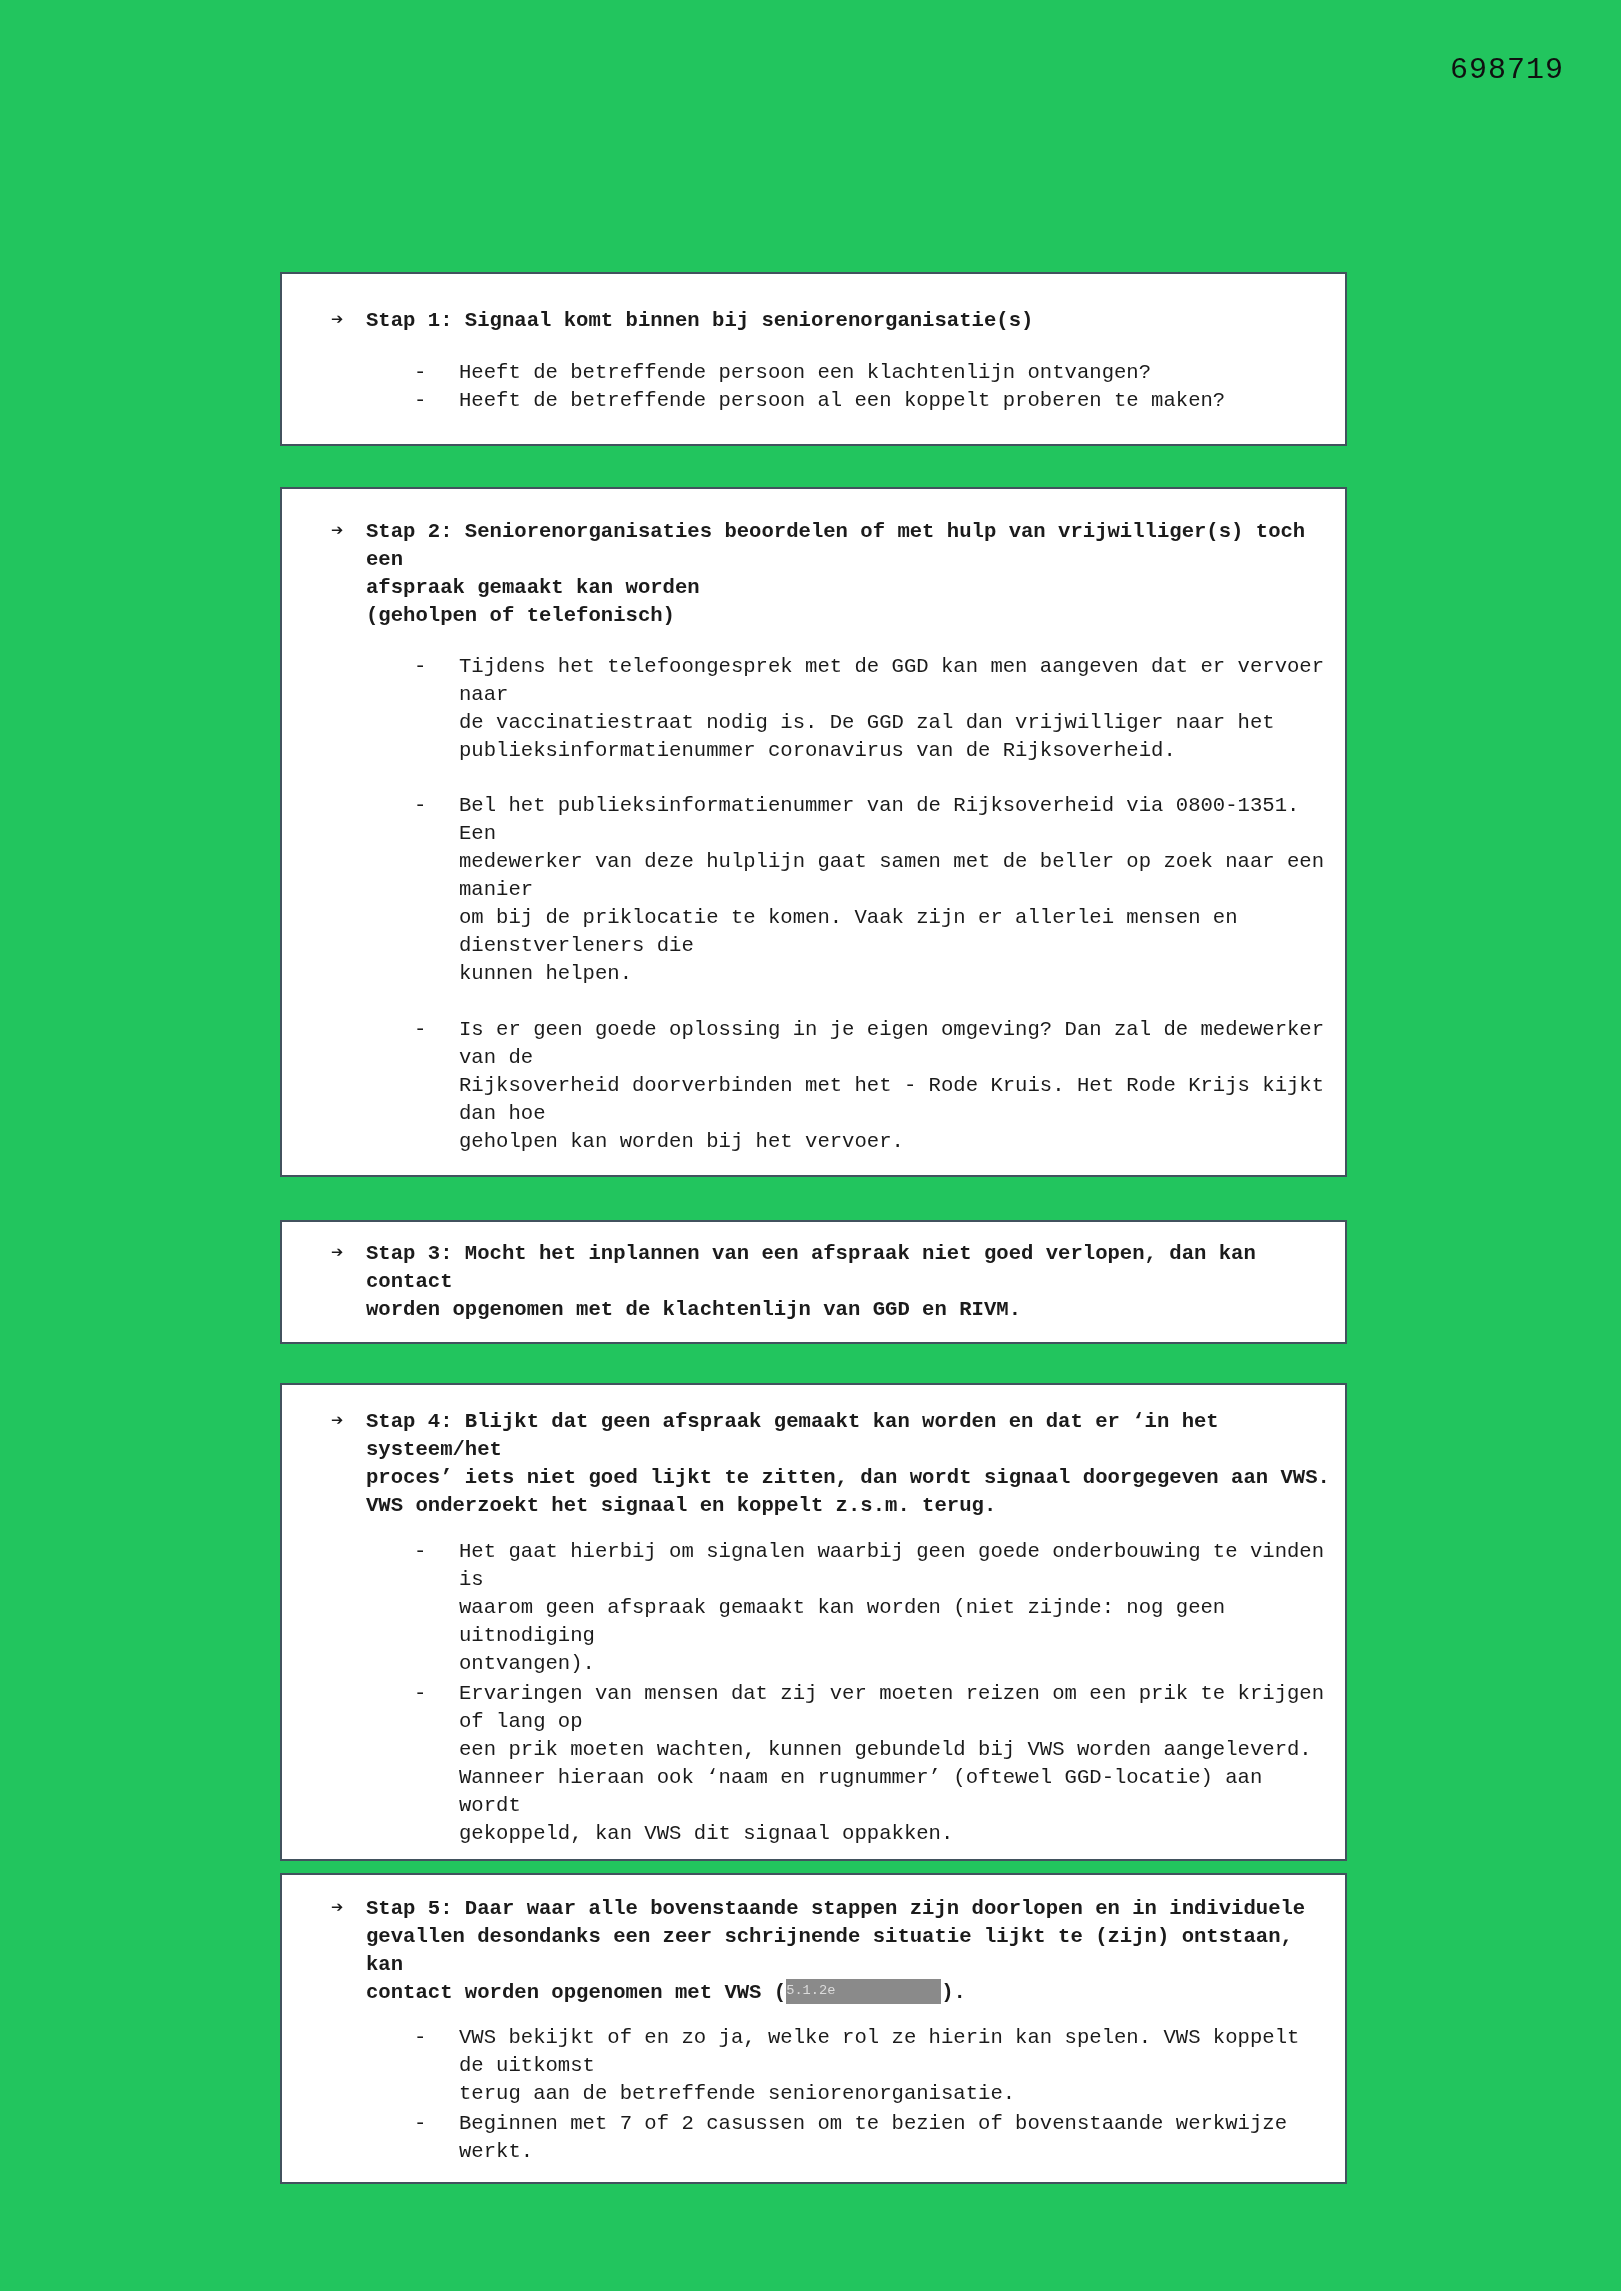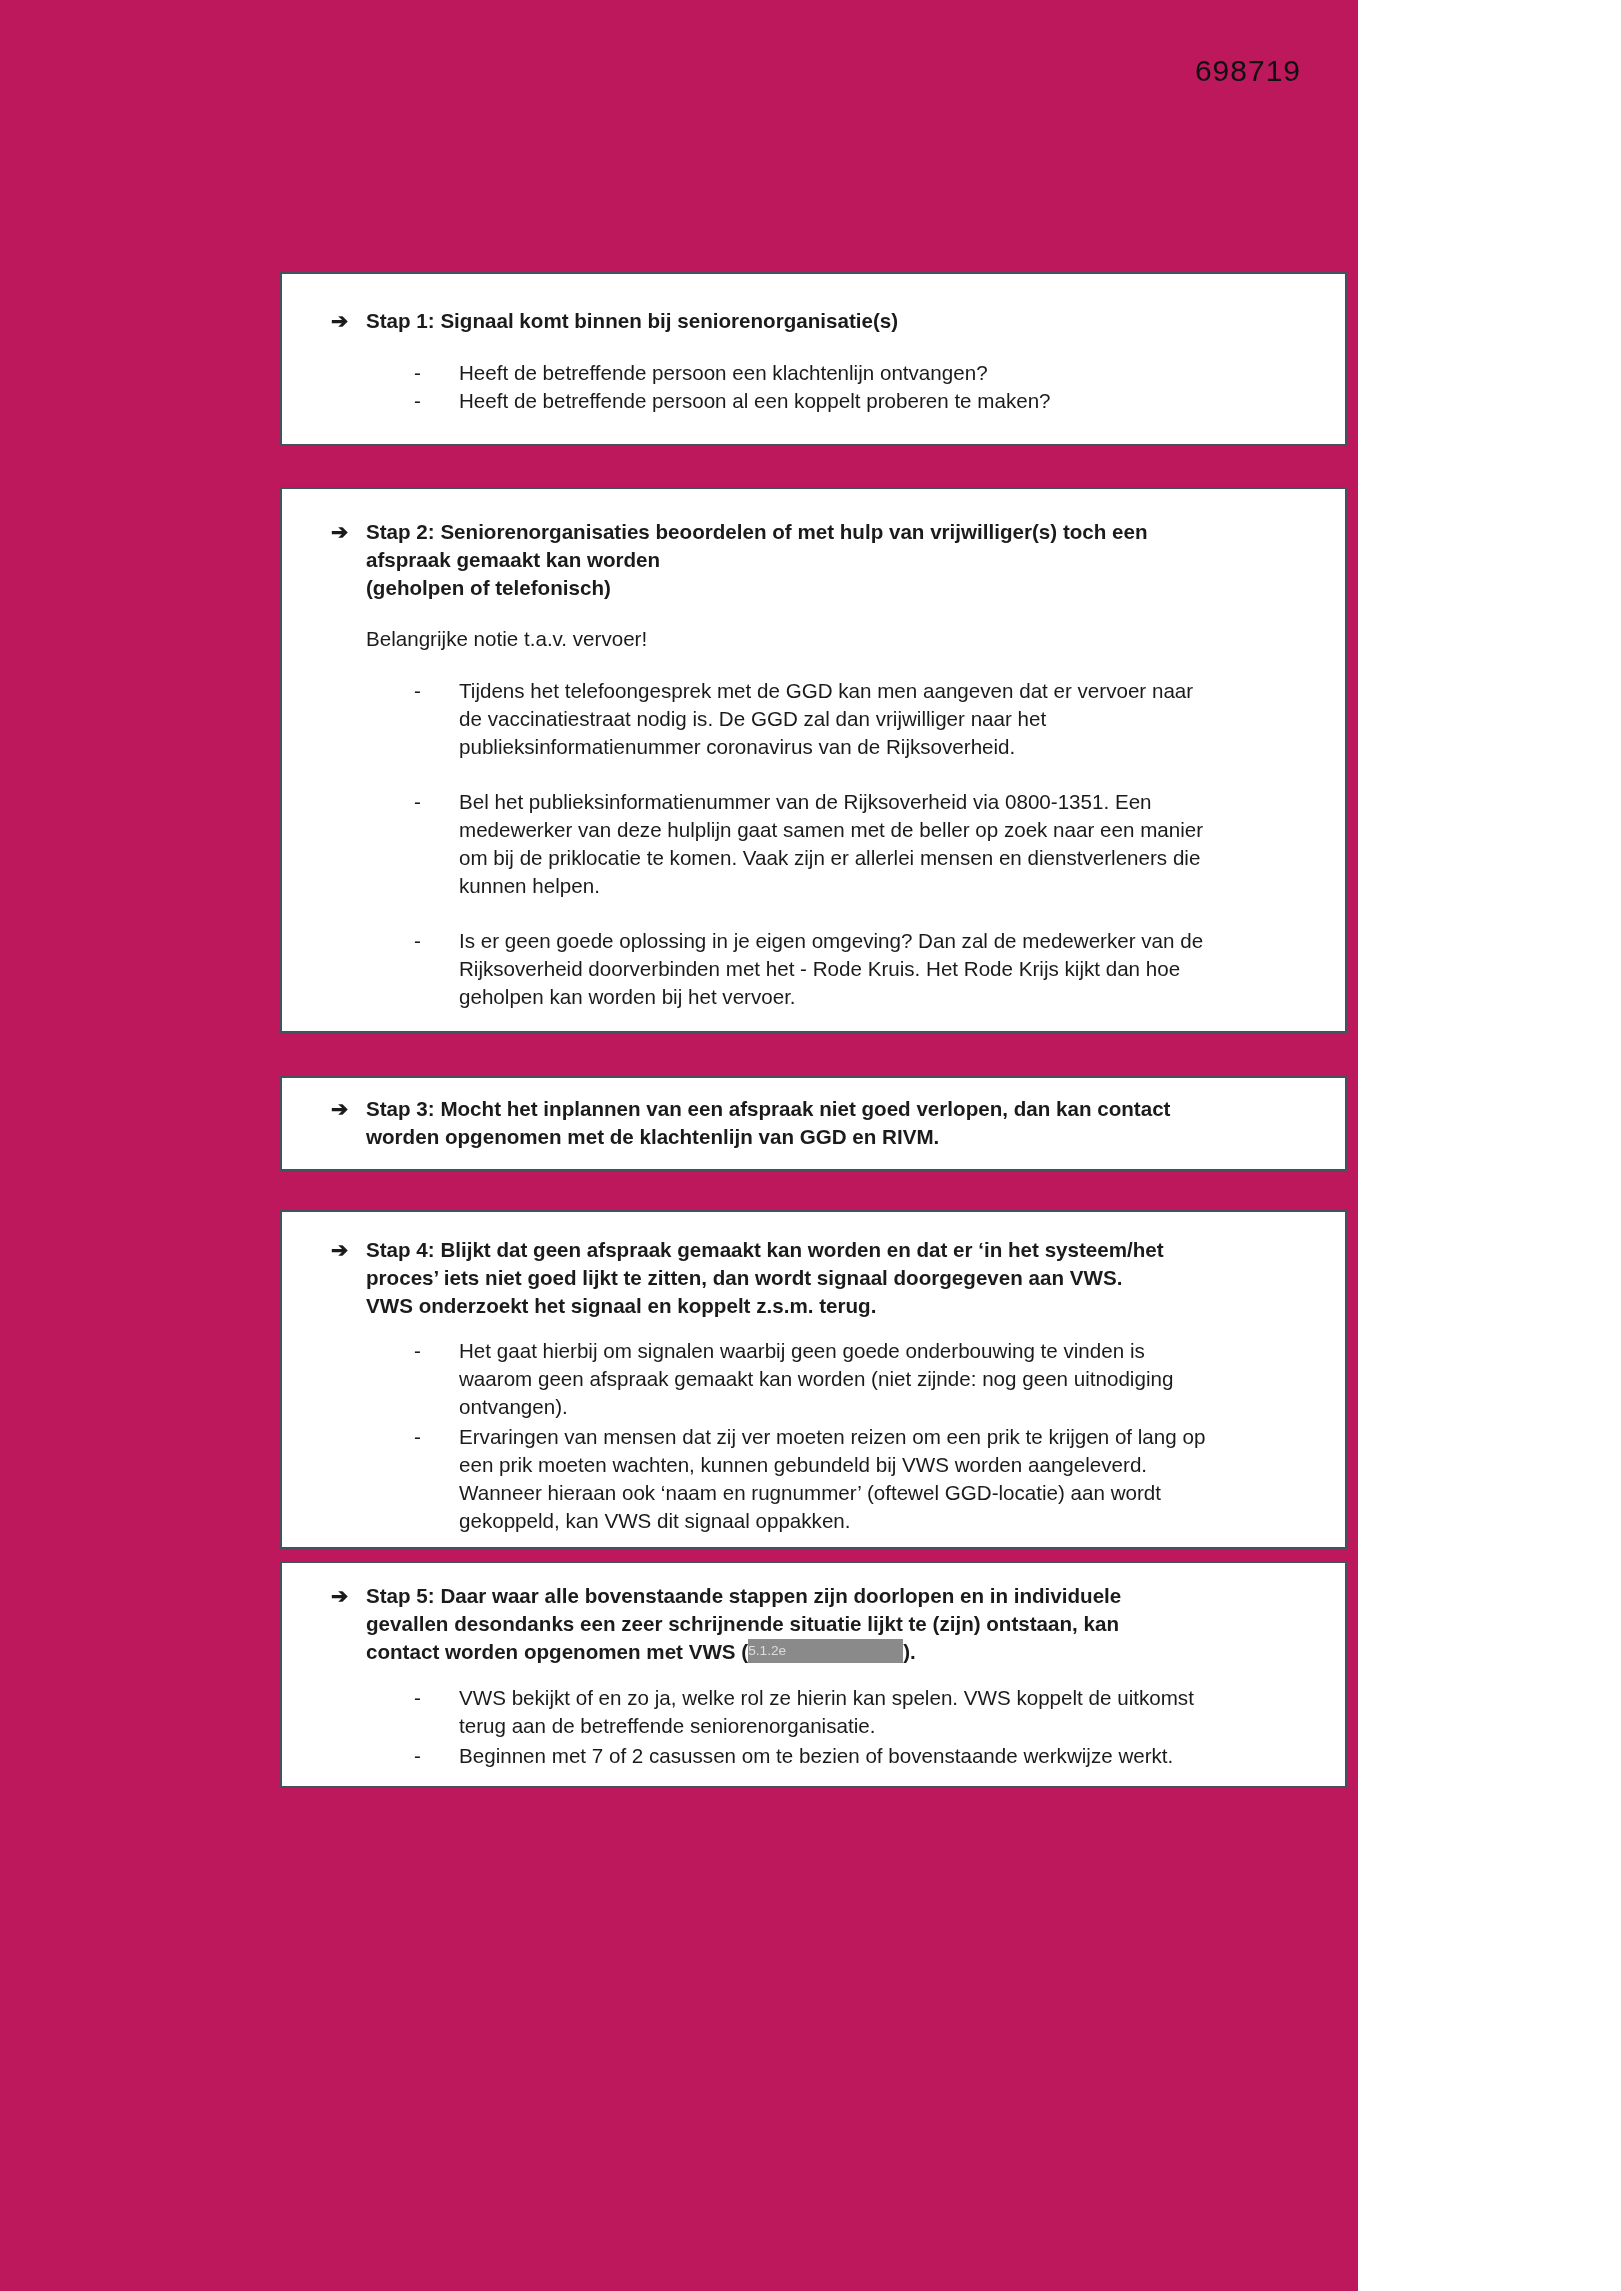--- a/index.html
+++ b/index.html
@@ -2,24 +2,24 @@
 <html><head>
 <meta charset="utf-8">
 <style>
   html, body {
     margin: 0;
     padding: 0;
     background: #ffffff;
   }
   .page {
     position: relative;
-    width: 1358px;
+    width: 1621px;
     height: 2292px;
-    background: #be185d;
-    font-family: Liberation Sans, sans-serif;
+    background: #22c55e;
+    font-family: Liberation Mono, monospace;
     font-size: 20.6px;
     line-height: 28px;
     color: #1b1b1b;
     overflow: hidden;
   }
   .doc-number {
     position: absolute;
     top: 53px;
     right: 57px;
     font-size: 30px;
@@ -118,21 +118,20 @@
       </ul>
     </div>
 
     <div class="box box2">
       <div class="heading">
         <span class="arrow">➔</span>
         <span class="heading-text">Stap 2: Seniorenorganisaties beoordelen of met hulp van vrijwilliger(s) toch een
 afspraak gemaakt kan worden
 (geholpen of telefonisch)</span>
       </div>
-      <div class="note">Belangrijke notie t.a.v. vervoer!</div>
       <ul class="bullets">
         <li><span class="dash">-</span><span class="btext">Tijdens het telefoongesprek met de GGD kan men aangeven dat er vervoer naar
 de vaccinatiestraat nodig is. De GGD zal dan vrijwilliger naar het
 publieksinformatienummer coronavirus van de Rijksoverheid.</span></li>
         <li><span class="dash">-</span><span class="btext">Bel het publieksinformatienummer van de Rijksoverheid via 0800-1351. Een
 medewerker van deze hulplijn gaat samen met de beller op zoek naar een manier
 om bij de priklocatie te komen. Vaak zijn er allerlei mensen en dienstverleners die
 kunnen helpen.</span></li>
         <li><span class="dash">-</span><span class="btext">Is er geen goede oplossing in je eigen omgeving? Dan zal de medewerker van de
 Rijksoverheid doorverbinden met het - Rode Kruis. Het Rode Krijs kijkt dan hoe

